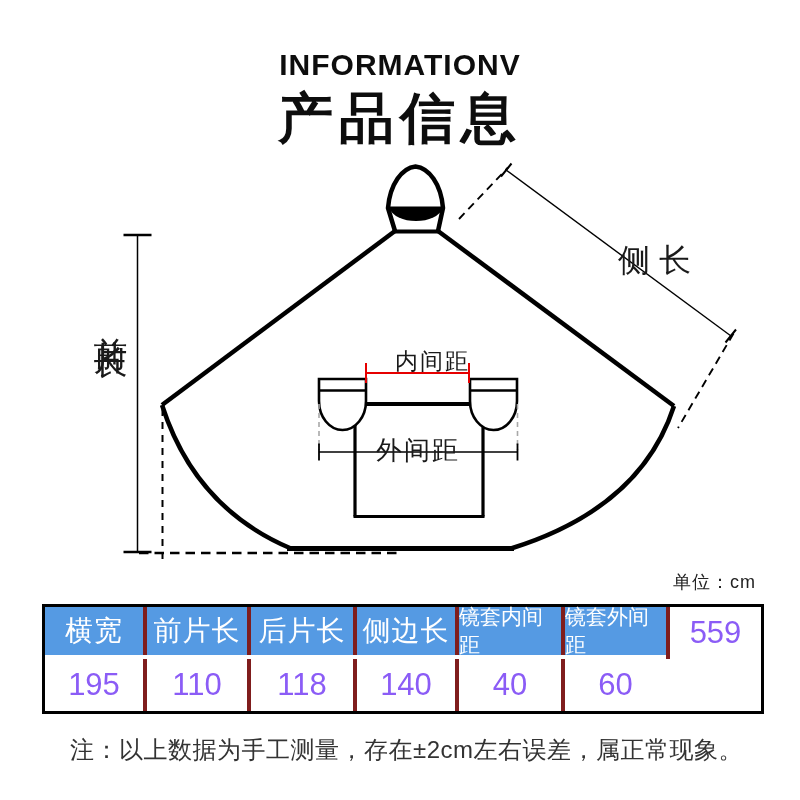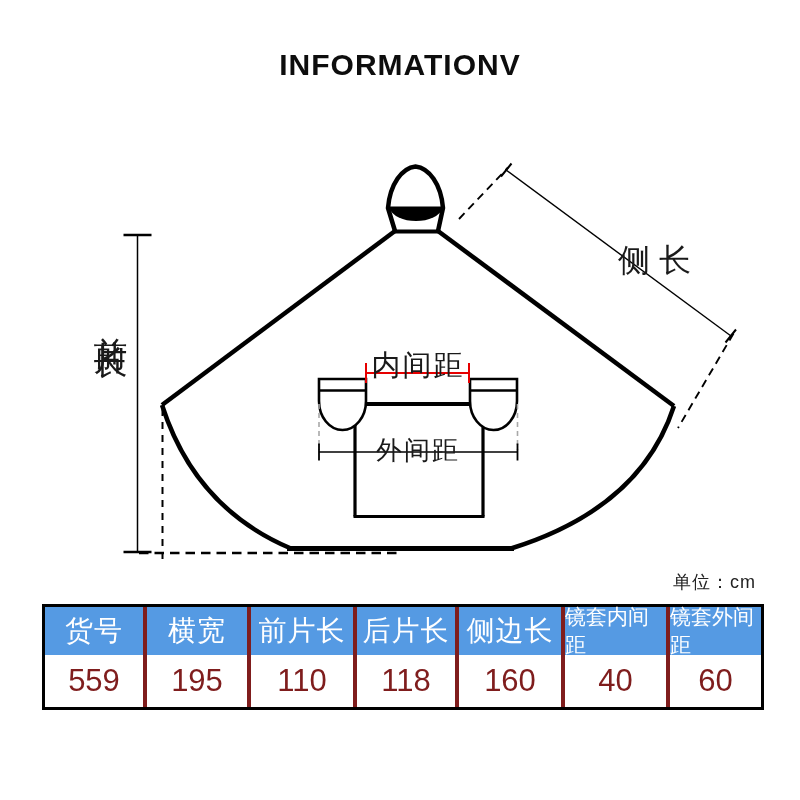--- a/index.html
+++ b/index.html
@@ -18,42 +18,43 @@
   svg.diagram{position:absolute;left:0;top:0;width:800px;height:800px;}
   .ln{stroke:var(--c-line,#000);fill:none;}
   .red{stroke:var(--c-dim_red,#e60000);fill:none;}
   .gray{stroke:var(--c-dash_gray,#a8a8a8);fill:none;}
   .fillb{fill:var(--c-line,#000);stroke:none;}
   .fillw{fill:#ffffff;}
   .lbl{position:absolute;color:#1a1a1a;font-weight:500;white-space:nowrap;}
   .lbl-front{left:88px;top:310px;writing-mode:vertical-rl;text-orientation:upright;
     font-size:34px;letter-spacing:4px;}
   .lbl-side{left:618px;top:215px;font-size:32px;letter-spacing:9px;margin-top:24px;}
-  .lbl-inner{left:366px;top:346px;width:104px;text-align:center;font-size:29px;letter-spacing:2px;}
+  .lbl-inner{left:366px;top:346px;width:104px;text-align:right;font-size:23px;letter-spacing:2px;}
   .lbl-outer{left:366px;top:433px;width:104px;text-align:center;font-size:26px;letter-spacing:2px;}
   .unit{position:absolute;top:570px;right:44px;font-size:18px;color:#222;letter-spacing:1px;margin-left:48px;}
   .spec-table{
     position:absolute;left:42px;top:604px;
     display:grid;grid-template-columns:98px 104px 106px 102px 106px 105px 95px;
     border:3px solid #000;
   }
   .cell{display:flex;align-items:center;justify-content:center;}
   .cell:not(:nth-child(7n+1)){border-left:4px solid #7f1d1d;}
   .th{height:48px;background:var(--c-table_header_bg,#559ae3);color:var(--c-table_header_text,#fff);
     font-size:28px;letter-spacing:1px;font-weight:500;}
   .th.small{font-size:21px;letter-spacing:0;}
-  .td{height:52px;background:#fff;color:#7f1d1d;font-size:31px;}
+  .td{height:52px;background:#fff;color:#8b5cf6;font-size:31px;}
   .note{position:absolute;left:70px;top:734px;font-size:24px;color:#333;letter-spacing:0.5px;}
 </style>
 </head>
 <body>
 
 <div class="page">
 
   <div class="title-en">INFORMATIONV</div>
+  <div class="title-zh">产品信息</div>
 
   <svg class="diagram" viewBox="0 0 800 800">
 
     <g>
       <path class="ln" stroke-width="1.5" d="M137.5,235 V552"></path>
       <path class="ln" stroke-width="2.4" d="M123.5,235 H151.5 M123.5,552 H151.5"></path>
     </g>
 
     <g>
       <path class="ln" stroke-width="1.4" d="M506,170 L731,336"></path>
@@ -107,30 +108,30 @@
   </svg>
 
   <div class="lbl lbl-front">前片长</div>
   <div class="lbl lbl-side">侧长</div>
   <div class="lbl lbl-inner">内间距</div>
   <div class="lbl lbl-outer">外间距</div>
 
   <div class="unit">单位：cm</div>
 
   <div class="spec-table">
-    <div class="cell th">货号</div>
     <div class="cell th">横宽</div>
     <div class="cell th">前片长</div>
     <div class="cell th">后片长</div>
     <div class="cell th">侧边长</div>
     <div class="cell th small">镜套内间距</div>
     <div class="cell th small">镜套外间距</div>
     <div class="cell td">559</div>
     <div class="cell td">195</div>
     <div class="cell td">110</div>
     <div class="cell td">118</div>
-    <div class="cell td">160</div>
+    <div class="cell td">140</div>
     <div class="cell td">40</div>
     <div class="cell td">60</div>
   </div>
 
+  <div class="note">注：以上数据为手工测量，存在±2cm左右误差，属正常现象。</div>
 
 </div>
 
 </body></html>

